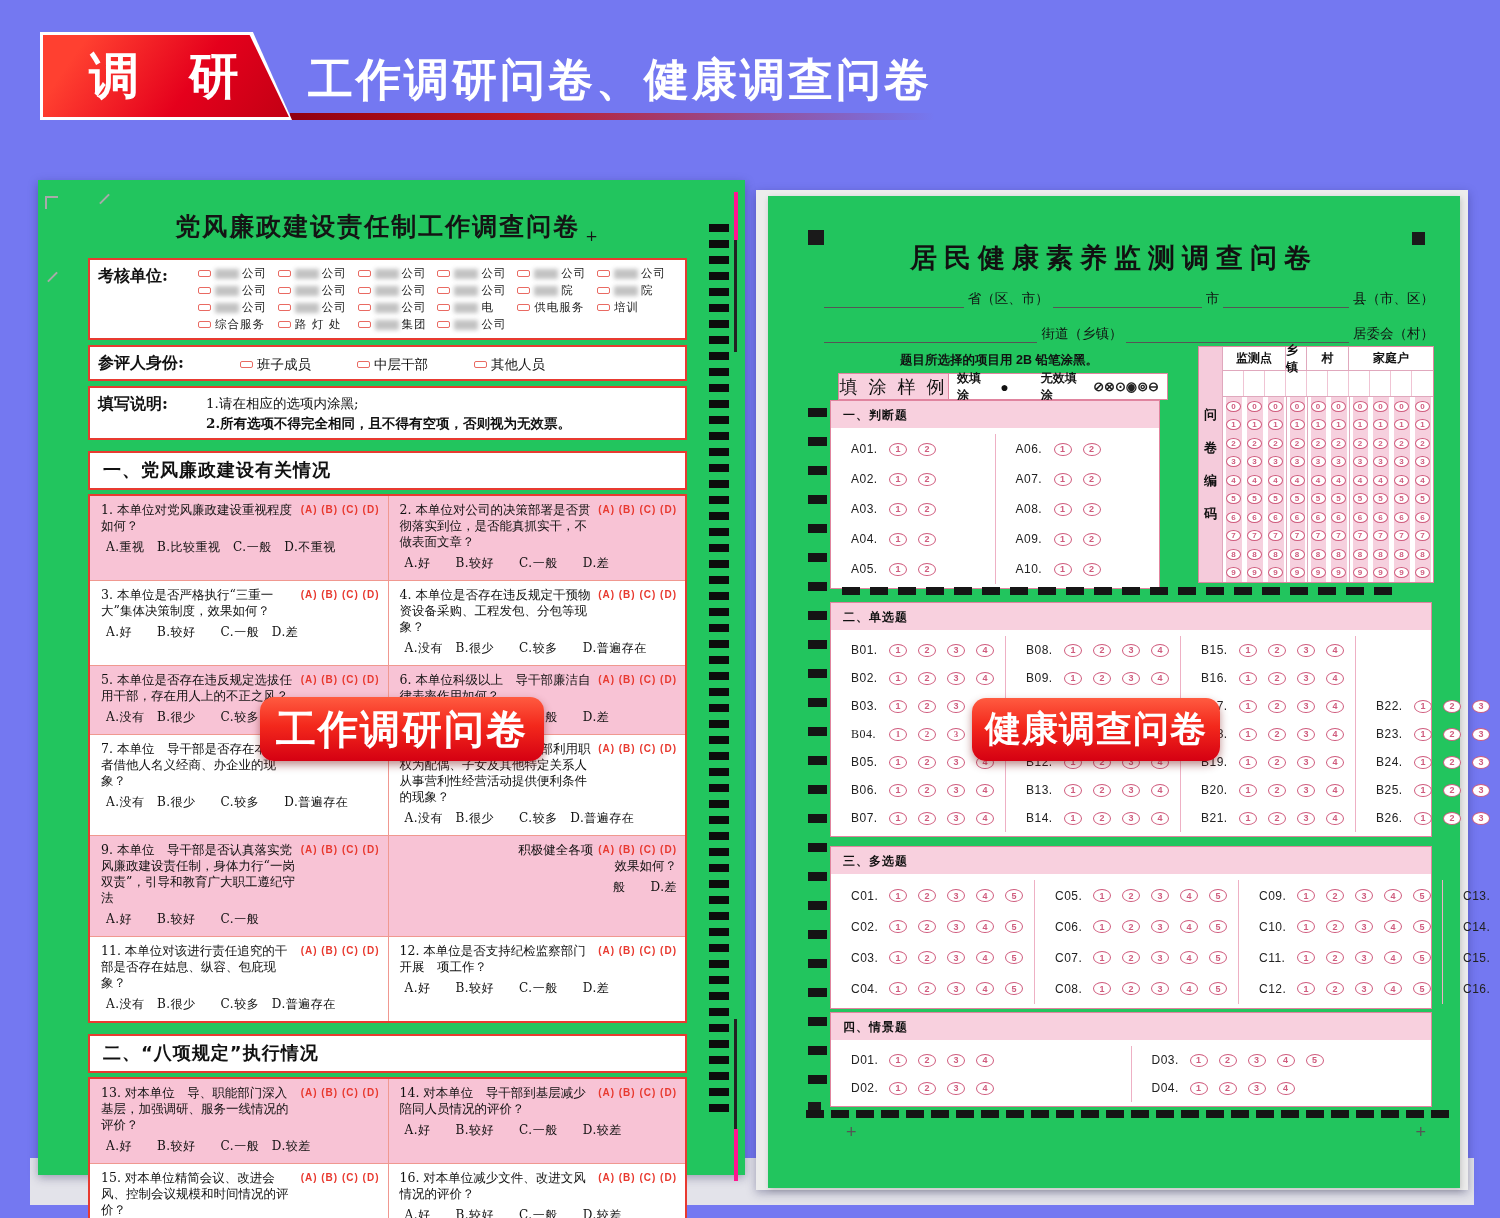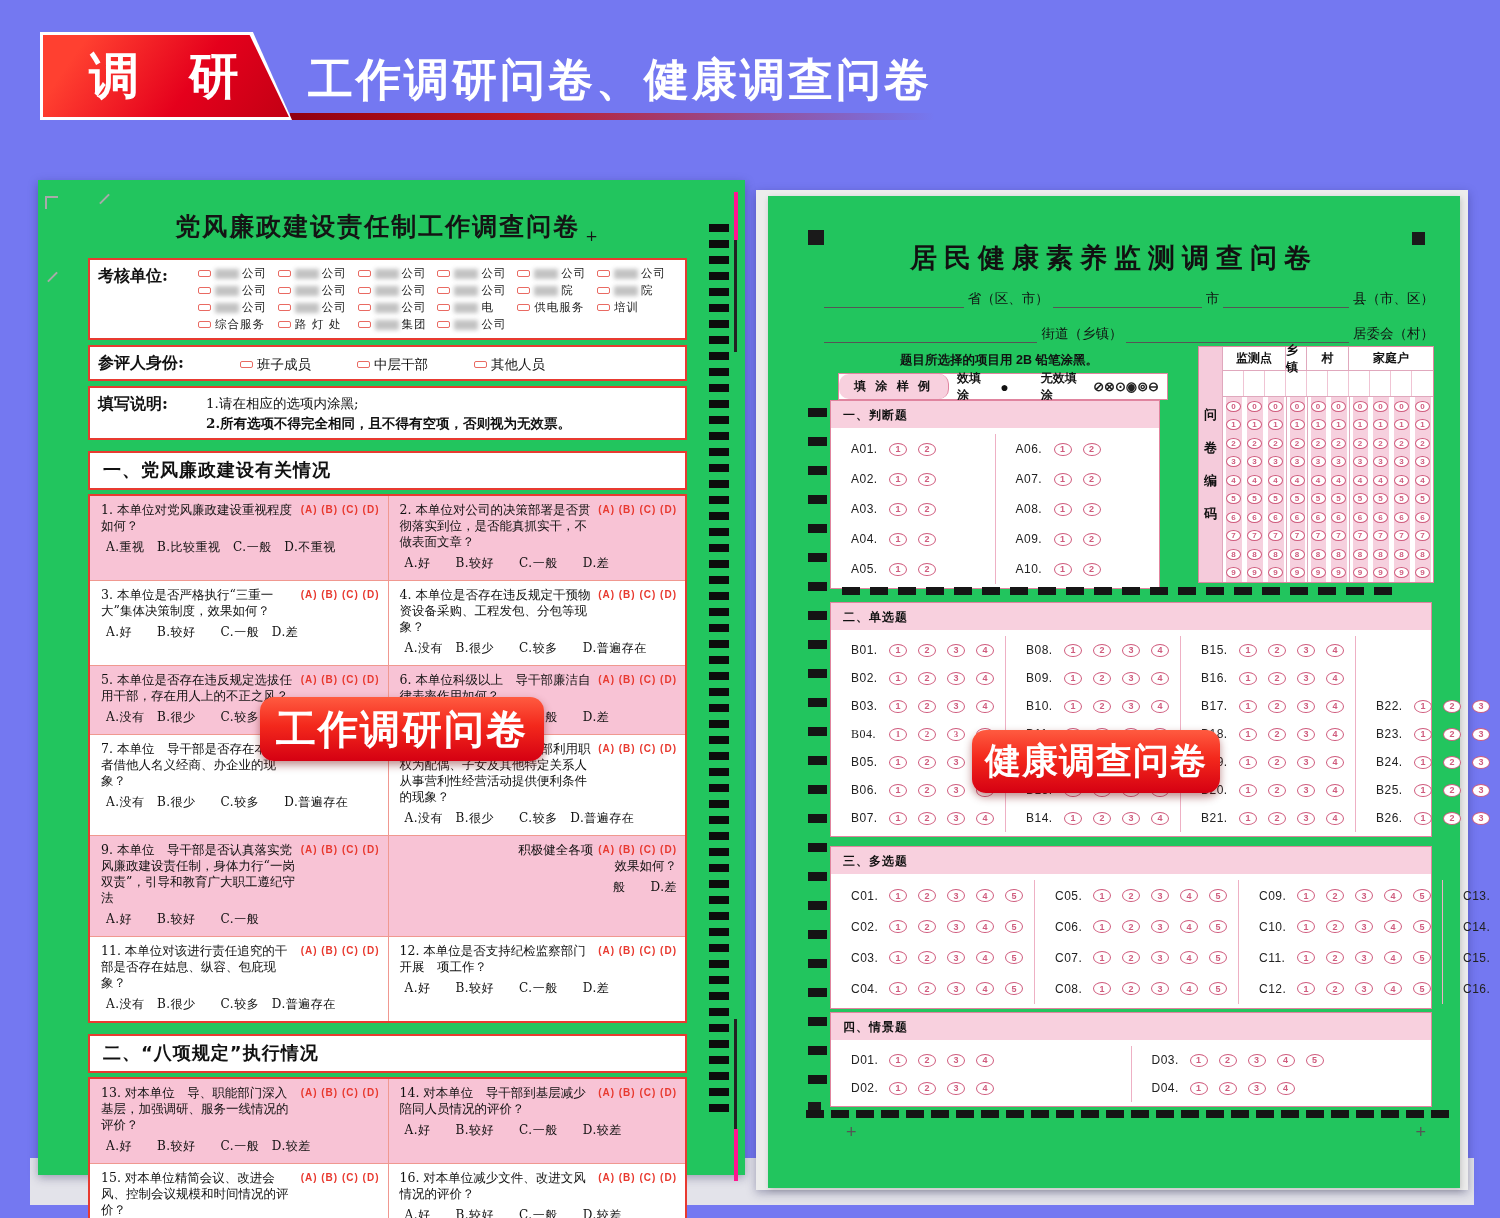--- a/index.html
+++ b/index.html
@@ -77,21 +77,21 @@
 .rp-title { position:absolute; top:44px; left:0; right:0; text-align:center; font-size:27px; font-weight:bold;
   letter-spacing:7px; color:#111; font-family:"DejaVu Sans",sans-serif; white-space:nowrap; }
 #region-lines { position:absolute; top:94px; left:56px; right:22px; }
 .regline { display:flex; align-items:flex-end; font-size:13.5px; color:#111; margin-bottom:17px; justify-content:space-between; }
 .ublank { border-bottom:1.2px solid #555; height:15px; }
 .ulabel { white-space:nowrap; padding:0 4px; }
 .rp-note { position:absolute; top:156px; left:64px; width:334px; text-align:center; font-size:12.5px; font-weight:bold; color:#111; }
 .sample-box { position:absolute; top:177px; left:70px; width:330px; height:27px; border:1.5px solid #e0849f;
   display:flex; align-items:stretch; background:#fff; }
 .sample-label { width:110px; background:#f8d0de; display:flex; align-items:center; justify-content:center;
-  font-size:12px; font-weight:bold; letter-spacing:3px; border-right:1.5px solid #e0849f; color:#111;border-radius:10px; }
+  font-size:18px; font-weight:normal; letter-spacing:3px; border-right:1.5px solid #e0849f; color:#111; }
 .sample-right { flex:1; display:flex; align-items:center; padding:0 8px; gap:16px; font-size:12px; font-weight:bold; color:#111; }
 .valid-dot { font-size:14px; margin-right:16px; }
 .imark { font-size:13px; color:#222; }
 #code-grid { position:absolute; top:150px; left:430px; display:flex; border:1.5px solid #e0849f; background:#fff; }
 .cg-side { width:24px; background:#f5cbdb; display:flex; flex-direction:column; align-items:center; justify-content:center;
   gap:15px; font-size:13px; font-weight:bold; border-right:1px solid #e0a8bd; color:#111; }
 .cg-main { display:flex; flex-direction:column; }
 .cg-hrow { display:flex; height:24px; border-bottom:1px solid #e0a8bd; }
 .cg-hcell { display:flex; align-items:center; justify-content:center; font-size:12px; font-weight:bold; color:#111;
   border-right:1px solid #e0a8bd; }
@@ -125,21 +125,21 @@
 .rpm { width:19px; height:9px; background:#141414; }
 .rp-plus { position:absolute; font-size:18px; color:#555; }
 .rp-plus.pl { left:78px; top:926px; }
 .rp-plus.pr { right:34px; top:926px; }
 
 
 .banner { position:absolute; color:#fff; font-weight:bold; font-family:"DejaVu Sans",sans-serif;
   background:linear-gradient(180deg,#ff5b40 0%,#f3281c 45%,#d50012 100%); border-radius:14px;
   display:flex; align-items:center; justify-content:center; box-shadow:0 4px 8px rgba(110,0,0,.45); z-index:9; white-space:nowrap; }
 .banner-left { left:260px; top:697px; width:284px; height:64px; font-size:40px; letter-spacing:2px; }
-.banner-right { left:972px; top:730px; width:248px; height:63px; font-size:36px; letter-spacing:1px; }
+.banner-right { left:972px; top:698px; width:248px; height:63px; font-size:36px; letter-spacing:1px; }
 </style>
 </head>
 <body>
 
 <div class="stage">
 
   <div class="logo-wrap">
     <div class="logo-inner">
       <span class="logo-text">调 研</span>
     </div>

